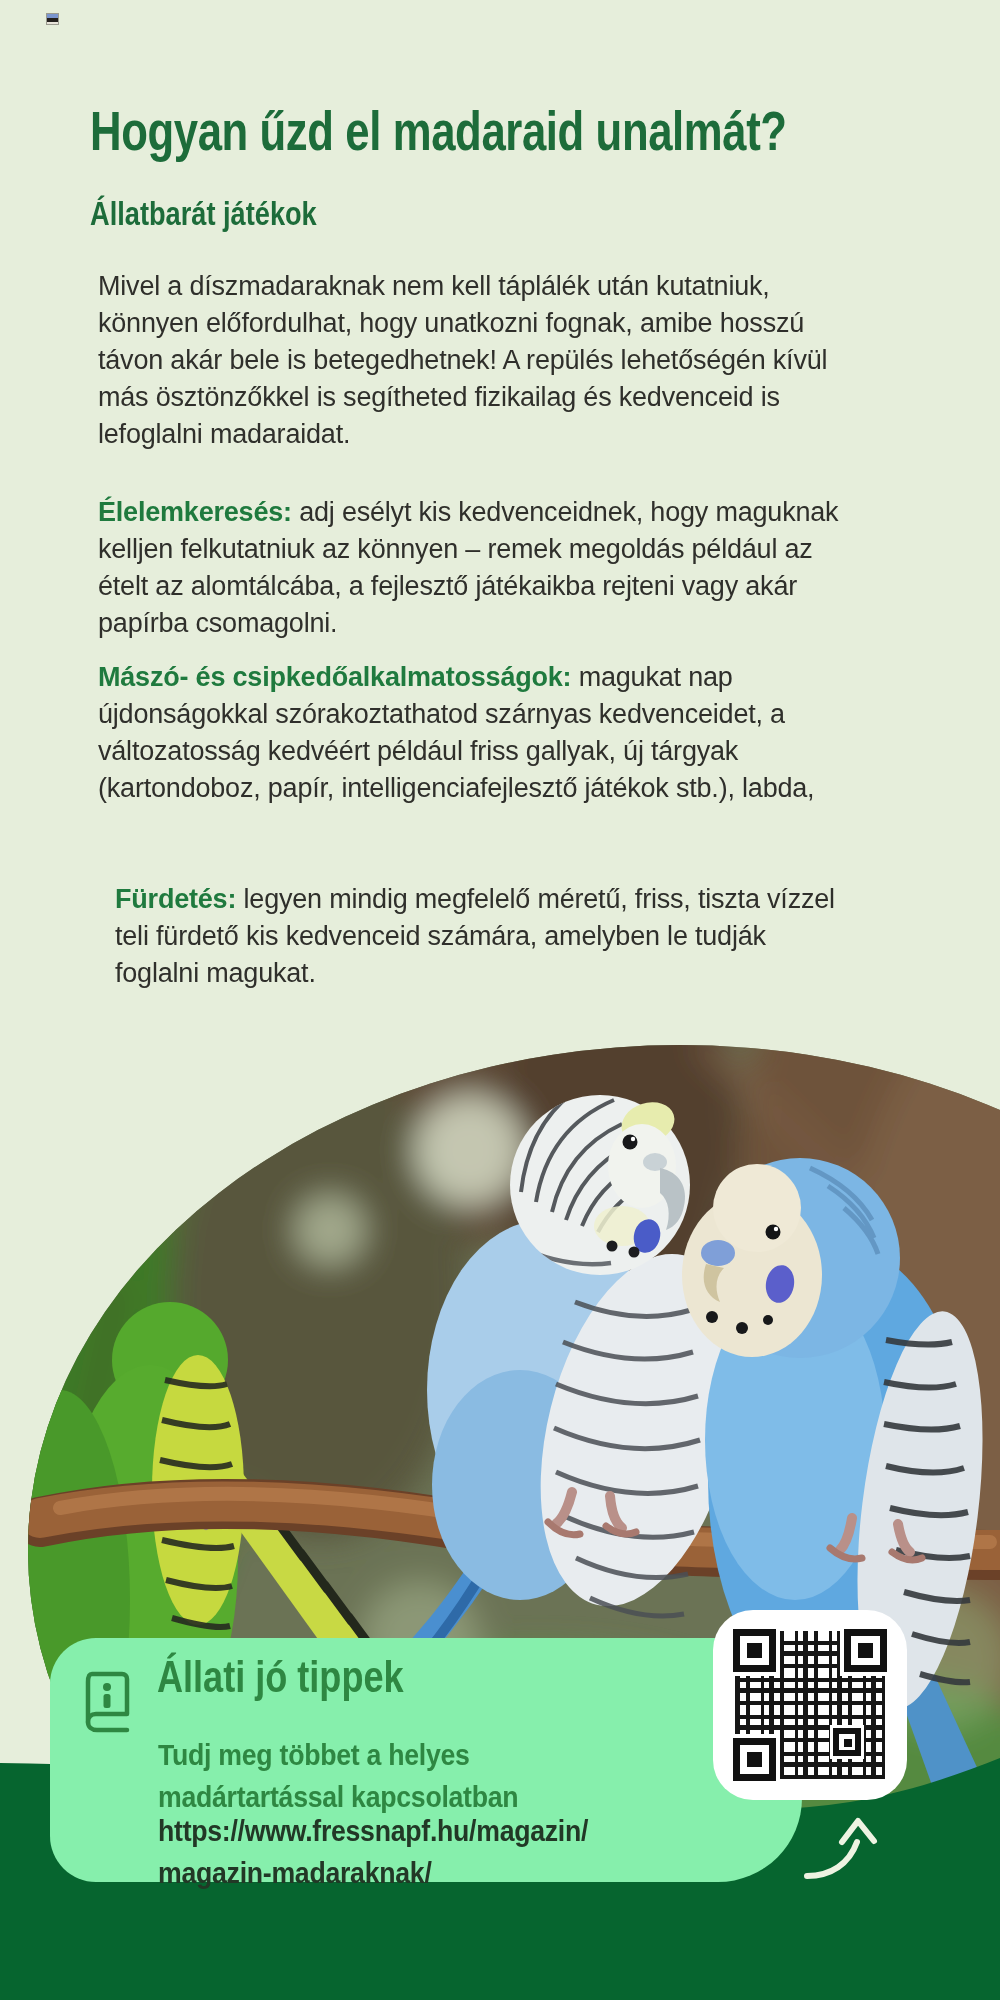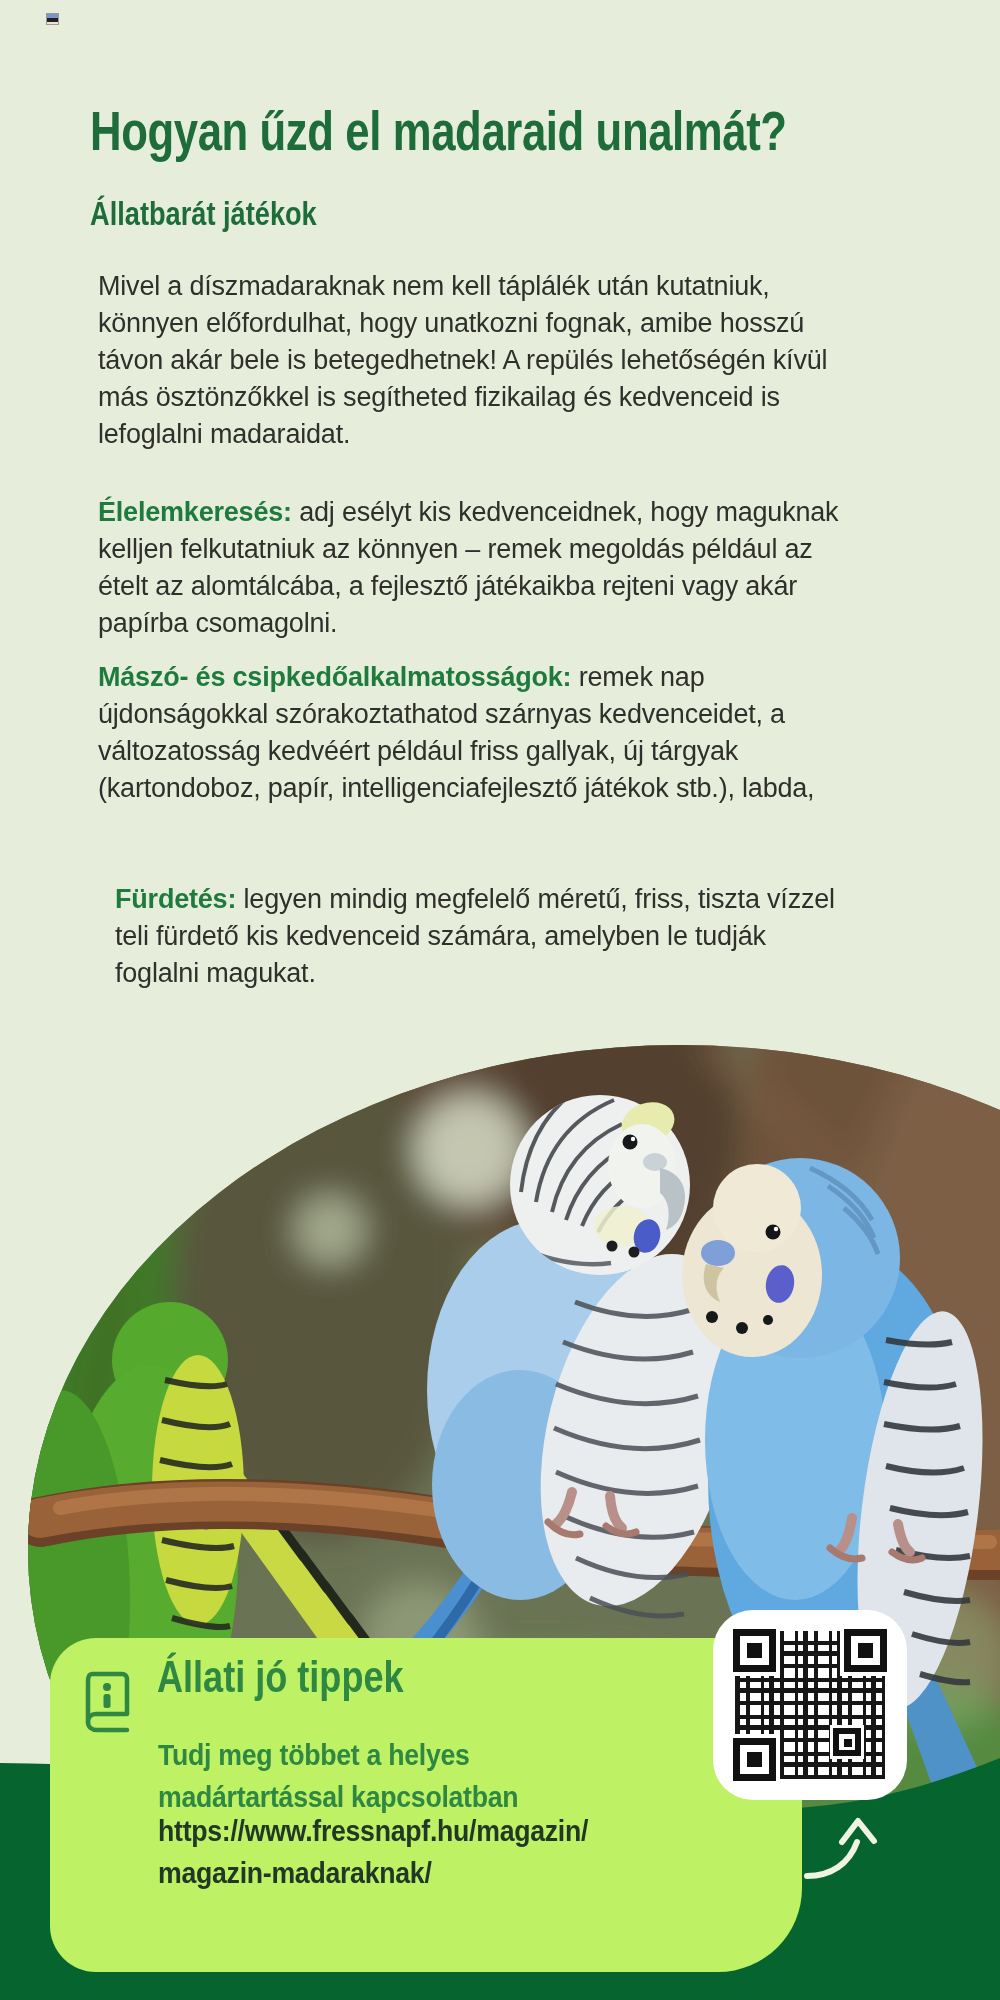--- a/index.html
+++ b/index.html
@@ -36,22 +36,22 @@
   .photo{
     left:0;top:1040px;width:1000px;height:870px;z-index:1;
     -webkit-clip-path:ellipse(652px 505px at 680px 510px);
     clip-path:ellipse(652px 505px at 680px 510px);
   }
   .photo svg{display:block;}
   
   .band{left:0;top:1740px;width:1000px;height:260px;z-index:2;}
   
   .card{
-    left:50px;top:1638px;width:752px;height:334px;z-index:3;
-    background:#bef264;border-radius:46px;border-bottom-right-radius:84px;
+    left:50px;top:1638px;width:752px;height:244px;z-index:3;
+    background:#86efac;border-radius:46px;border-bottom-right-radius:84px;
   }
   .card-title{
     position:absolute;left:107px;top:14px;
     font-size:44px;line-height:50px;font-weight:bold;color:#2e8742;
     transform:scaleX(.82);transform-origin:left top;white-space:nowrap;
   }
   .card-sub{
     position:absolute;left:108px;top:96px;
     font-size:29px;line-height:42px;font-weight:bold;color:#2e8742;
     letter-spacing:-.3px;transform:scaleX(.92);transform-origin:left top;white-space:nowrap;
@@ -101,21 +101,21 @@
 </div>
 
 <div class="abs para p2">
   <div class="ln"><span class="lead">Élelemkeresés:</span><span> adj esélyt kis kedvenceidnek, hogy maguknak</span></div>
   <div class="ln">kelljen felkutatniuk az könnyen – remek megoldás például az</div>
   <div class="ln">ételt az alomtálcába, a fejlesztő játékaikba rejteni vagy akár</div>
   <div class="ln">papírba csomagolni.</div>
 </div>
 
 <div class="abs para p3">
-  <div class="ln"><span class="lead">Mászó- és csipkedőalkalmatosságok:</span><span> remek nap</span></div>
+  <div class="ln"><span class="lead">Mászó- és csipkedőalkalmatosságok:</span><span> magukat nap</span></div>
   <div class="ln">újdonságokkal szórakoztathatod szárnyas kedvenceidet, a</div>
   <div class="ln">változatosság kedvéért például friss gallyak, új tárgyak</div>
   <div class="ln">(kartondoboz, papír, intelligenciafejlesztő játékok stb.), labda,</div>
 </div>
 
 <div class="abs para p4">
   <div class="ln"><span class="lead">Fürdetés:</span><span> legyen mindig megfelelő méretű, friss, tiszta vízzel</span></div>
   <div class="ln">teli fürdető kis kedvenceid számára, amelyben le tudják</div>
   <div class="ln">foglalni magukat.</div>
 </div>

